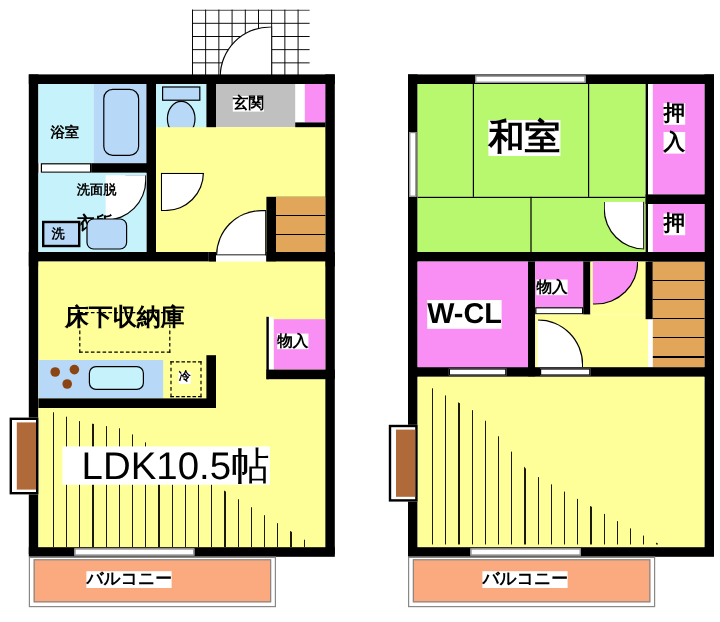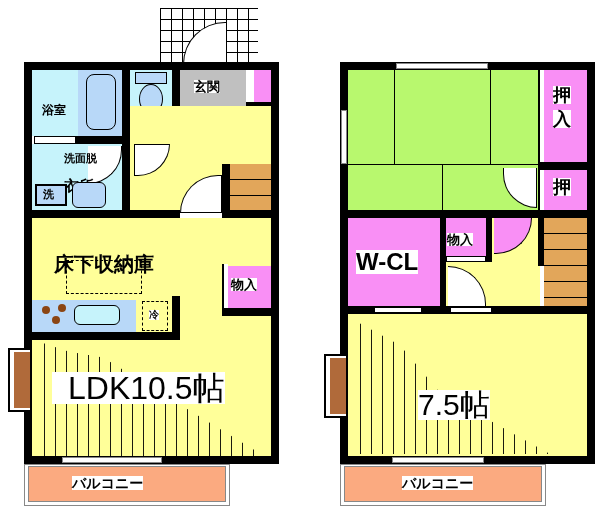--- a/index.html
+++ b/index.html
@@ -111,20 +111,21 @@
   <div class="abs win" style="left:96px;top:63px;width:92px;height:6px;"></div>
   <div class="abs wall" style="left:40px;top:62px;width:8px;height:400px;"></div>
   <div class="abs wall" style="left:287px;top:62px;width:8px;height:400px;"></div>
 
   <div class="abs green" style="left:48px;top:70px;width:190px;height:140px;"></div>
   <div class="abs" style="left:94px;top:70px;width:1px;height:94px;background:#000;"></div>
   <div class="abs" style="left:190px;top:70px;width:1px;height:94px;background:#000;"></div>
   <div class="abs" style="left:48px;top:164px;width:190px;height:1px;background:#000;"></div>
   <div class="abs" style="left:142px;top:164px;width:1px;height:46px;background:#000;"></div>
   <div class="abs win" style="left:41px;top:110px;width:6px;height:54px;"></div>
+  <div class="lbl" style="left:107px;top:100px;font-size:30px;font-family:'Liberation Sans',sans-serif;">和室</div>
   <div class="abs door" style="left:203px;top:168px;width:34px;height:40px;border-bottom-left-radius:34px;border-top:none;"></div>
 
   <div class="abs wall" style="left:238px;top:70px;width:6px;height:140px;background:#fff;border-left:2px solid #000;"></div>
   <div class="abs pink" style="left:244px;top:70px;width:43px;height:92px;"></div>
   <div class="lbl" style="left:253px;top:86px;font-size:18px;">押</div>
   <div class="lbl" style="left:253px;top:110px;font-size:18px;">入</div>
   <div class="abs wall" style="left:238px;top:162px;width:57px;height:8px;"></div>
   <div class="abs pink" style="left:244px;top:170px;width:43px;height:40px;"></div>
   <div class="lbl" style="left:253px;top:178px;font-size:18px;">押</div>
 
@@ -146,21 +147,20 @@
 
   <div class="abs wall" style="left:238px;top:218px;width:6px;height:48px;"></div>
   <div class="abs stairs" style="left:244px;top:218px;width:43px;height:88px;"></div>
 
   <div class="abs wall" style="left:40px;top:306px;width:255px;height:8px;"></div>
   <div class="abs" style="left:74px;top:307px;width:48px;height:6px;background:#fff;border:1px solid #000;"></div>
   <div class="abs" style="left:150px;top:307px;width:42px;height:6px;background:#fff;border:1px solid #000;"></div>
 
   <div class="abs yellow" style="left:48px;top:314px;width:239px;height:142px;"></div>
   <div class="abs hatch" style="left:50px;top:318px;width:200px;height:136px;clip-path:polygon(0 0,25% 20%,45% 55%,100% 100%,0 100%);opacity:0.9;"></div>
-  <div class="lbl" style="left:118px;top:390px;font-size:30px;font-weight:normal;font-family:'Liberation Sans',sans-serif;">7.5帖</div>
 
   <div class="abs" style="left:24px;top:354px;width:24px;height:64px;background:#fff;border:2px solid #000;"></div>
   <div class="abs" style="left:30px;top:358px;width:16px;height:56px;background:#b06a3a;"></div>
 
   <div class="abs wall" style="left:40px;top:456px;width:255px;height:8px;"></div>
   <div class="abs win" style="left:92px;top:457px;width:92px;height:6px;"></div>
 
   <div class="abs" style="left:40px;top:464px;width:206px;height:42px;border:1px solid #888;background:#fff;"></div>
   <div class="abs balcony" style="left:44px;top:466px;width:198px;height:36px;"></div>
   <div class="lbl" style="left:102px;top:476px;font-size:14px;">バルコニー</div>

